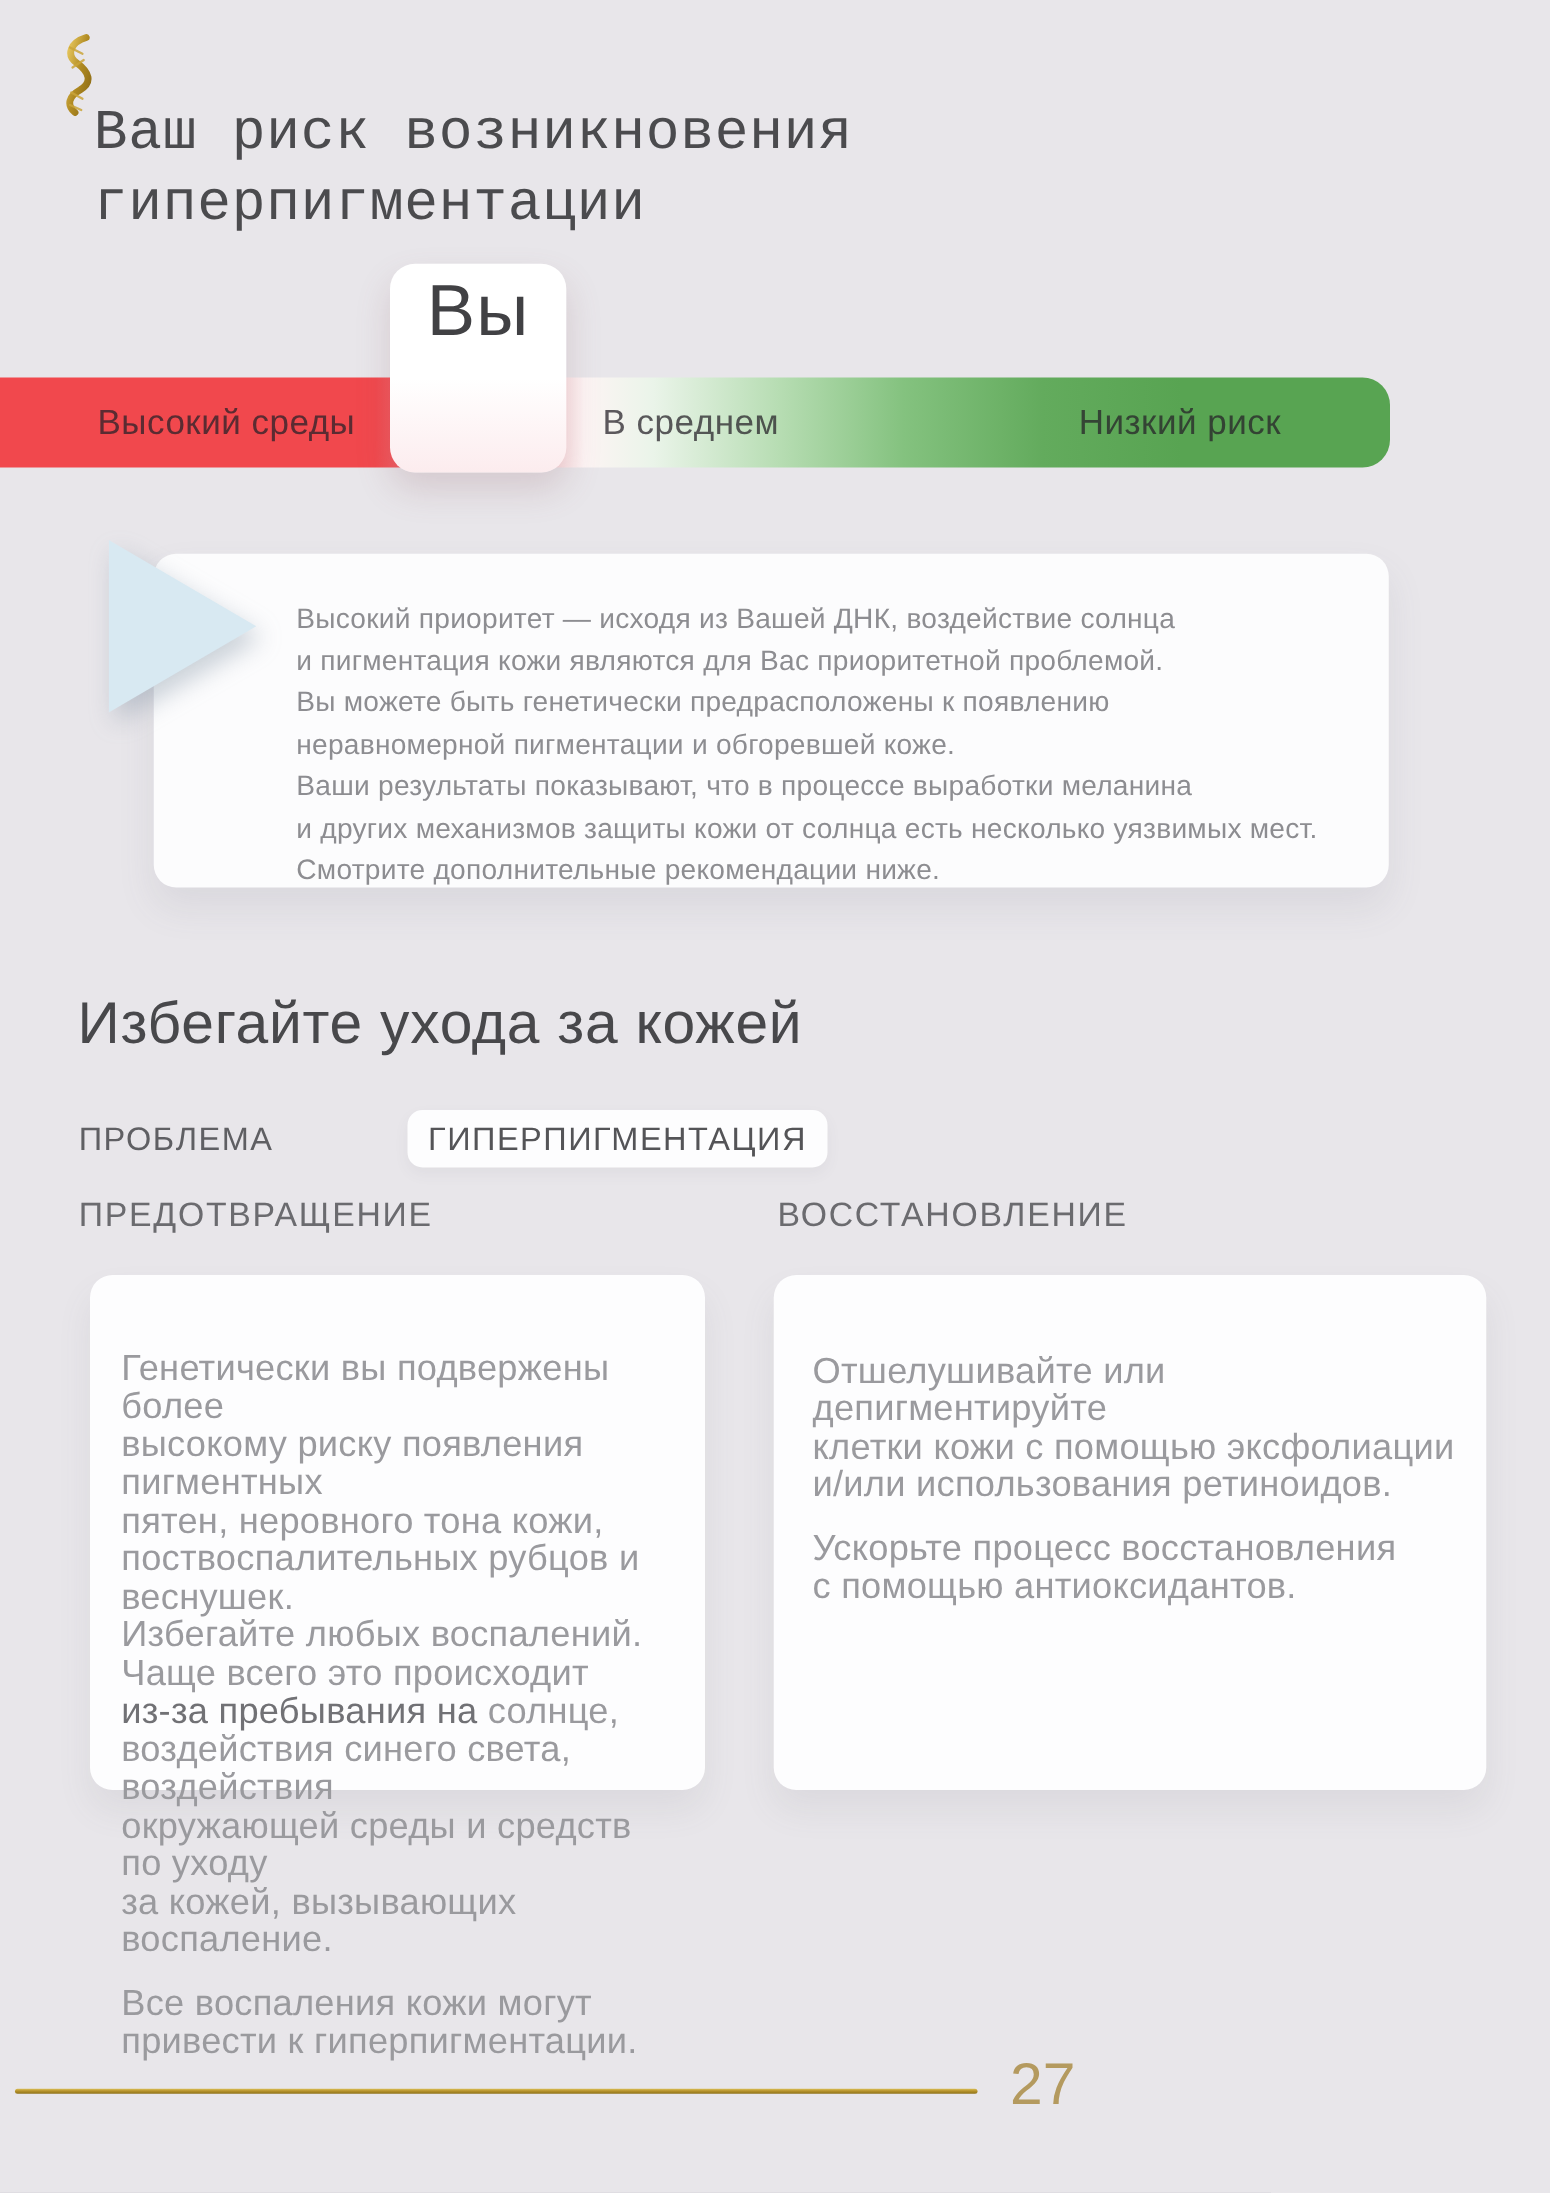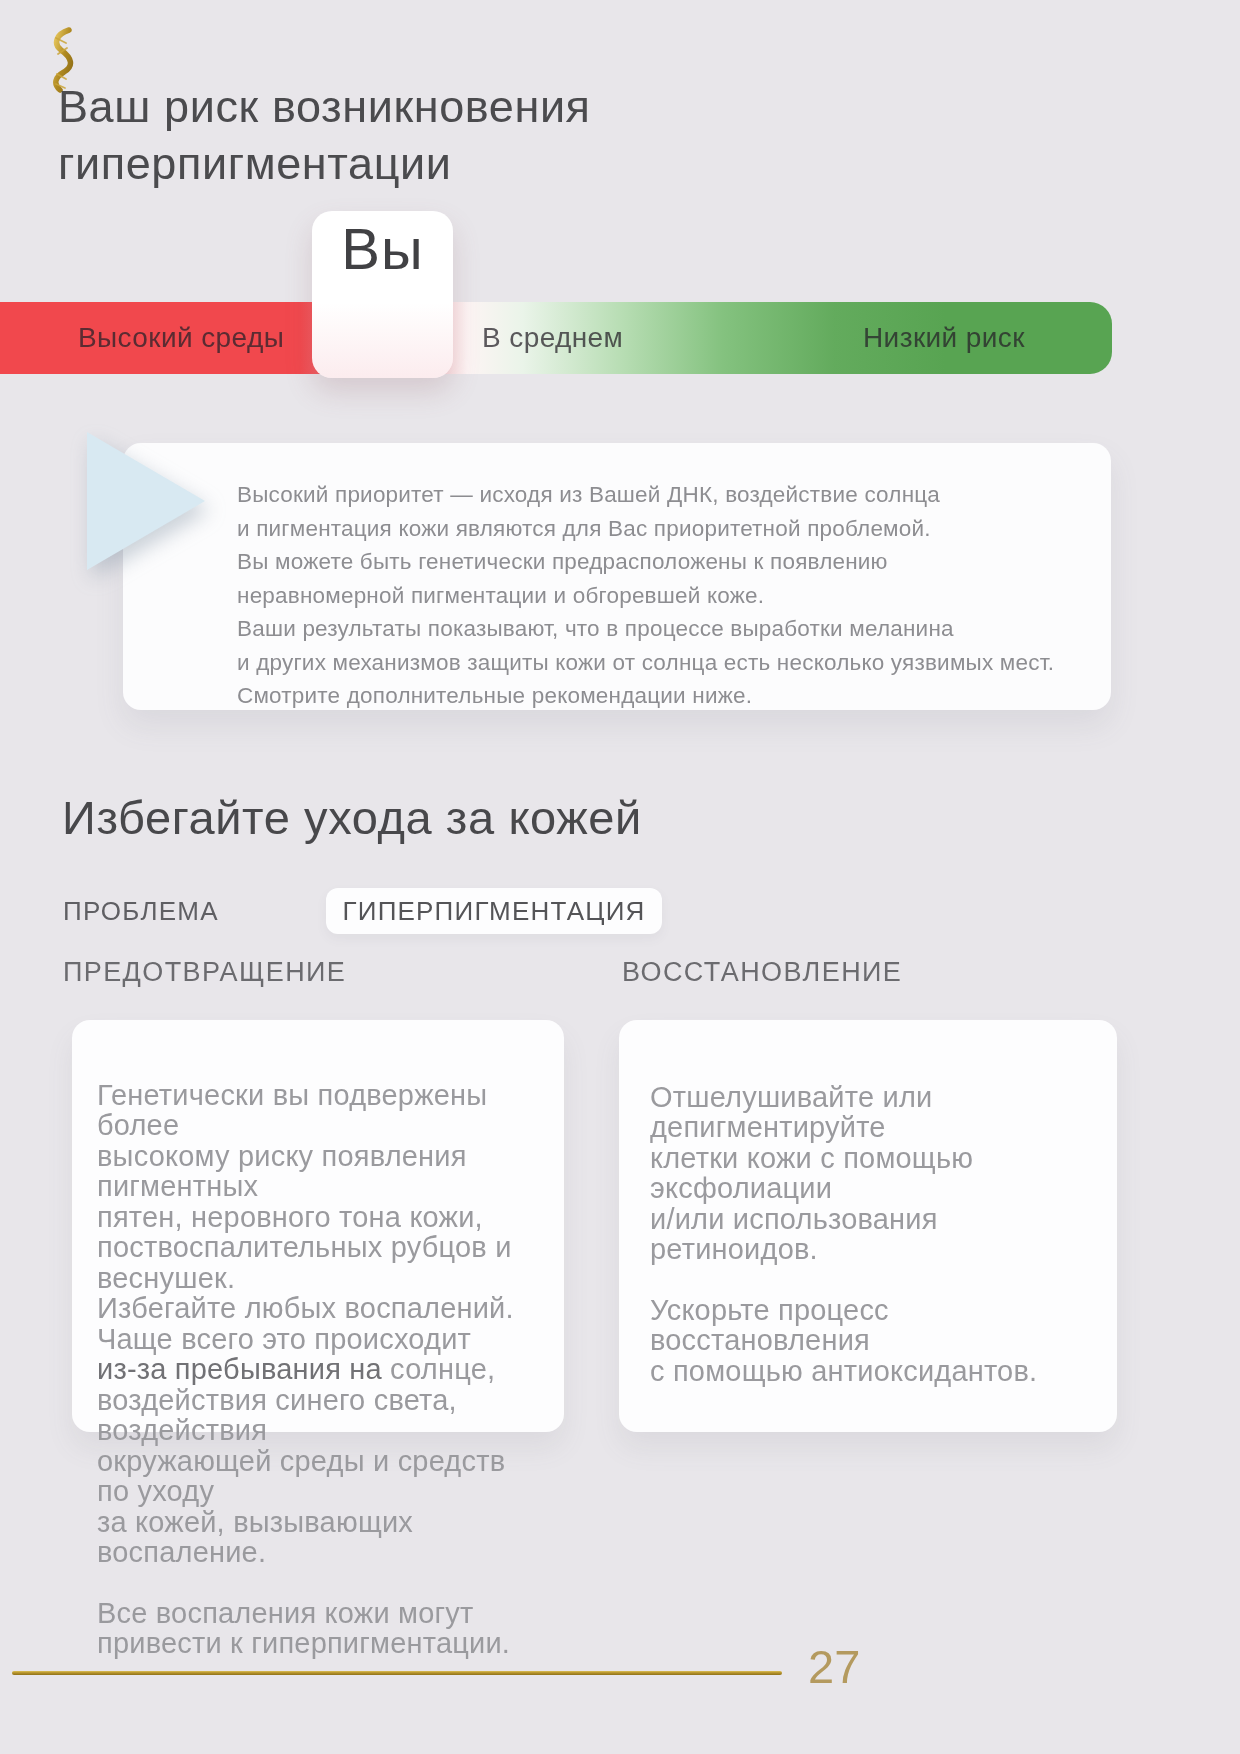--- a/index.html
+++ b/index.html
@@ -6,23 +6,23 @@
   body{font-family:"Liberation Sans", sans-serif; background:#cfcdd3;}
   .page{
     position:relative; width:1240px; height:1754px; margin:0 auto;
     background:#e8e6ea; overflow:hidden;
   }
   .abs{position:absolute;}
 
   
   .logo{left:45px; top:27px;}
   .page-title{
-    left:58px; top:78px;
+    left:75px; top:78px;
     font-size:45px; line-height:57px; font-weight:300;
-    color:#4b4b4e; letter-spacing:0.6px; white-space:pre-line;
+    color:#4b4b4e; letter-spacing:0.6px; white-space:pre-line;font-family:Liberation Mono, monospace;
   }
 
   
   .risk-bar{
     left:0; top:302px; width:1112px; height:72px;
     border-radius:0 22px 22px 0;
     background:linear-gradient(90deg,
       #f1484d 0%, #f1484d 27%,
       #f6b9c0 37%, #fdf4f4 42%,
       #eaf4e9 47%, #b7ddb3 56%,
@@ -85,28 +85,28 @@
   }
   .col-heading.prevention{left:63px;}
   .col-heading.restoration{left:622px;}
 
   .body-card{
     top:1020px; width:492px; height:412px;
     background:#fdfdfe; border-radius:18px;
     box-shadow:0 16px 28px rgba(95,95,115,0.09);
   }
   .body-card.left{left:72px;}
-  .body-card.right{left:619px; width:498px;}
+  .body-card.right{left:619px; width:570px;}
   .card-text{
     position:absolute; left:25px; top:29px; right:22px;
     font-size:29px; line-height:30.5px; color:#9a9a9e;
     white-space:pre-line; letter-spacing:0.2px;
   }
   .body-card.right .card-text{left:31px; top:31px;}
-  .card-text .para-gap{display:block; margin-top:30px;}
+  .card-text .para-gap{display:block; margin-top:20px;}
   .emphasis{color:#717175; font-weight:500;}
 
   
   .footer-line{
     left:12px; top:1671px; width:770px; height:4px; border-radius:2px;
     background:linear-gradient(180deg,#dcbf55 0%, #b6932c 45%, #8f721a 100%);
   }
   .page-number{
     left:808px; top:1639px; font-size:47px; font-weight:300; color:#b49a5f;
   }

